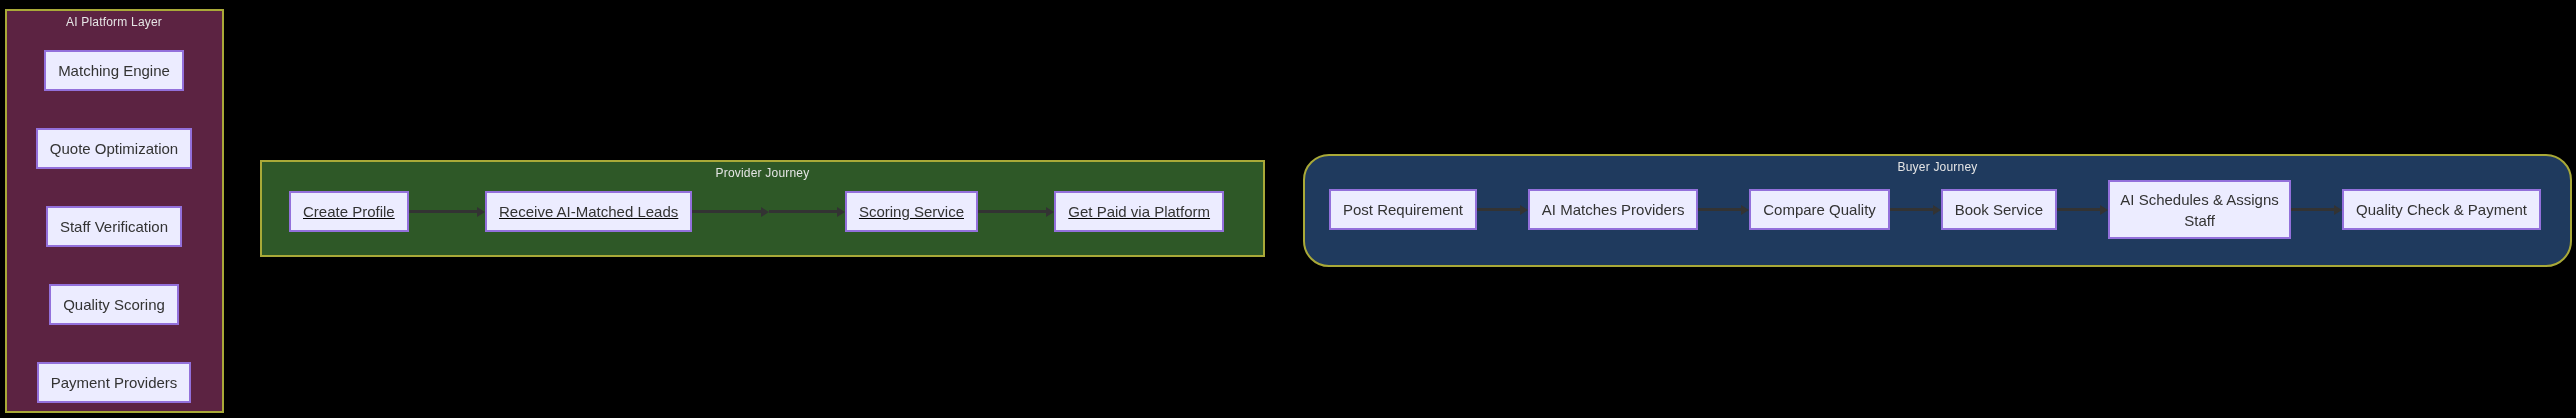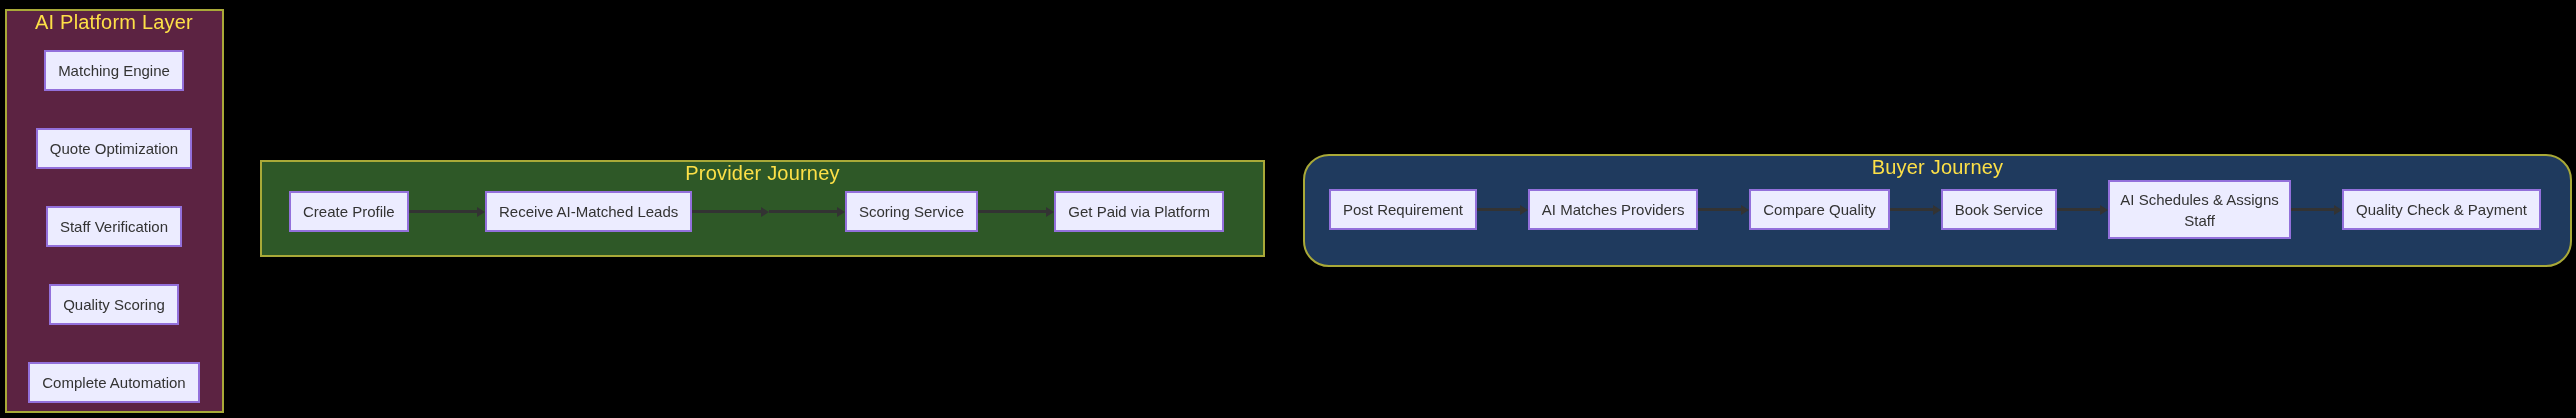--- a/index.html
+++ b/index.html
@@ -13,36 +13,36 @@
   .cluster{
     position:absolute;
     box-sizing:border-box;
     border:2.3px solid #A9A938;
   }
   .cluster-platform{left:4.5px;top:9px;width:219px;height:404px;background:#5C2342;}
   .cluster-provider{left:260px;top:160px;width:1005px;height:97px;background:#2E5827;}
   .cluster-buyer{left:1303px;top:154px;width:1269px;height:113px;background:#1F3A5E;border-radius:26px;}
   .cluster-title{
     text-align:center;
-    color:#fde047;
-    font-size:20px;
+    color:#e5e5e5;
+    font-size:12px;
     line-height:16.6px;
     padding-top:3px;
     font-weight:500;
     letter-spacing:0.2px;
   }
   .node-col{
     display:flex;flex-direction:column;align-items:center;
     gap:37px;margin-top:19px;
   }
   .node-row{
     position:absolute;
     display:flex;align-items:center;
   }
-  .cluster-provider .node-row{left:27px;right:39px;top:29px;}
+  .cluster-provider .node-row{left:27px;right:39px;top:29px;text-decoration:underline;}
   .cluster-buyer .node-row{left:24px;right:29px;top:24px;justify-content:flex-end;}
   .node{
     box-sizing:border-box;
     height:41px;
     display:flex;align-items:center;justify-content:center;
     padding:0 12px;
     background:#ECECFF;
     border:2.3px solid #9370DB;
     color:#333333;
     font-size:15px;
@@ -76,21 +76,21 @@
 
 <div class="canvas">
 
   <section class="cluster cluster-platform">
     <div class="cluster-title">AI Platform Layer</div>
     <div class="node-col">
       <div class="node">Matching Engine</div>
       <div class="node">Quote Optimization</div>
       <div class="node">Staff Verification</div>
       <div class="node">Quality Scoring</div>
-      <div class="node">Complete Automation</div>
+      <div class="node">Payment Providers</div>
     </div>
   </section>
 
   <section class="cluster cluster-provider">
     <div class="cluster-title">Provider Journey</div>
     <div class="node-row">
       <div class="node">Create Profile</div>
       <div class="edge">
           <i class="edge-line"></i>
           <i class="edge-head"></i>

